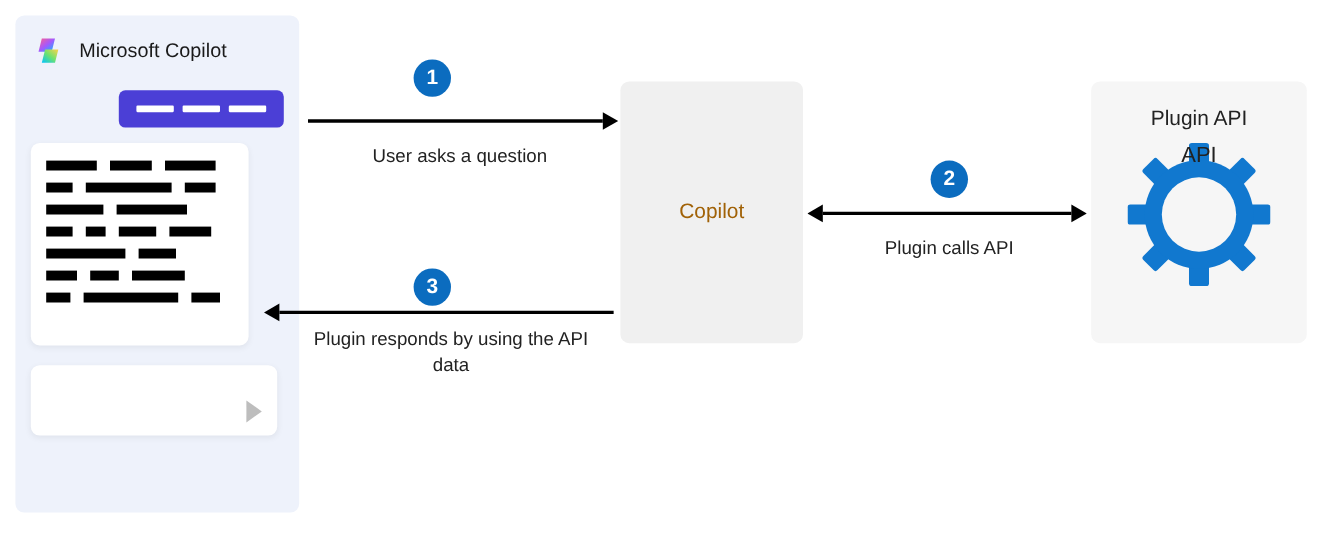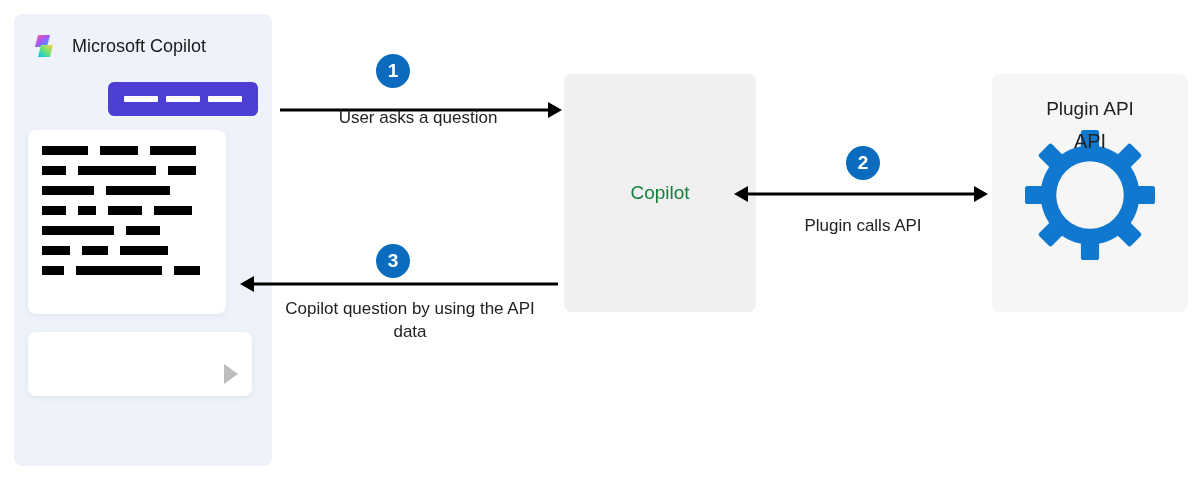--- a/index.html
+++ b/index.html
@@ -57,25 +57,25 @@
     .send-caret {
       position: absolute; right: 14px; bottom: 12px;
       width: 0; height: 0;
       border-top: 10px solid transparent;
       border-bottom: 10px solid transparent;
       border-left: 14px solid #bdbdbd;
     }
     .copilot-box {
       position: absolute;
       left: 564px; top: 74px;
-      width: 192px; height: 238px;
+      width: 166px; height: 238px;
       background: #f0f0f0;
       border-radius: 8px;
       display: flex; align-items: center; justify-content: center;
-      font-size: 19px; color: #15803d;
+      font-size: 19px; color: #a16207;
     }
     .plugin-box {
       position: absolute;
       left: 992px; top: 74px;
       width: 196px; height: 238px;
       background: #f6f6f6;
       border-radius: 8px;
       display: flex; flex-direction: column; align-items: center; justify-content: flex-start;
       padding-top: 24px;
       font-size: 19px; color: #222;
@@ -95,21 +95,21 @@
     }
     .badge1 { left: 376px; top: 54px; }
     .badge2 { left: 846px; top: 146px; }
     .badge3 { left: 376px; top: 244px; }
     .arrow { position: absolute; }
     .arrow-label {
       position: absolute;
       font-size: 17px; color: #222;
       text-align: center;
     }
-    .label1 { left: 318px; top: 108px; width: 200px; }
+    .label1 { left: 318px; top: 132px; width: 200px; }
     .label2 { left: 788px; top: 216px; width: 150px; }
     .label3 { left: 280px; top: 298px; width: 260px; line-height: 1.35; }
   </style>
 </head>
 <body>
 
 <div class="copilot-panel">
   <div class="panel-header">
     <svg class="copilot-logo" viewBox="0 0 64 64">
       <defs>
@@ -229,13 +229,13 @@
   <polygon points="240,4 254,12 240,20" fill="#000"></polygon>
 </svg>
 
 <svg class="arrow" style="left:240px; top:272px;" width="318" height="24">
   <polygon points="14,4 0,12 14,20" fill="#000"></polygon>
   <line x1="14" y1="12" x2="318" y2="12" stroke="#000" stroke-width="3"></line>
 </svg>
 
 <div class="arrow-label label1">User asks a question</div>
 <div class="arrow-label label2">Plugin calls API</div>
-<div class="arrow-label label3">Copilot question by using the API data</div>
+<div class="arrow-label label3">Plugin responds by using the API data</div>
 
 </body></html>

